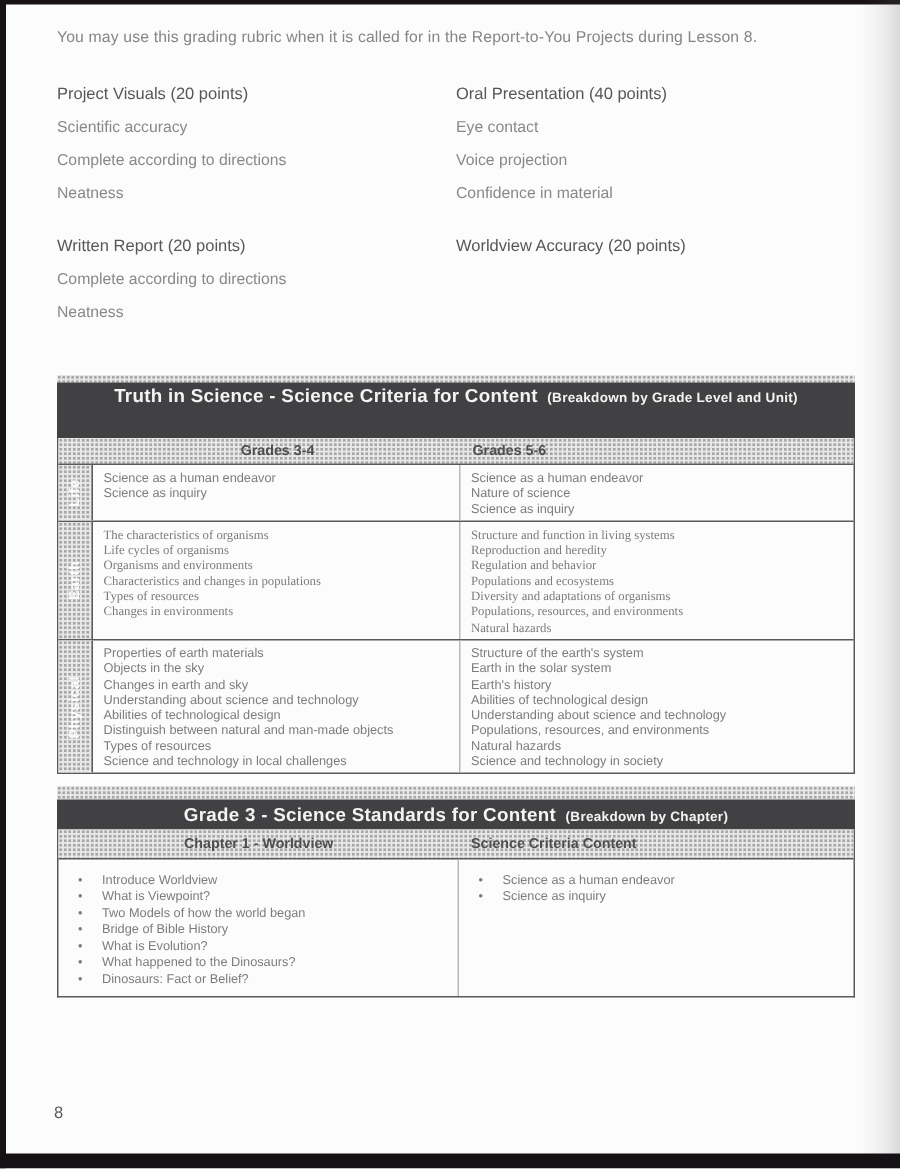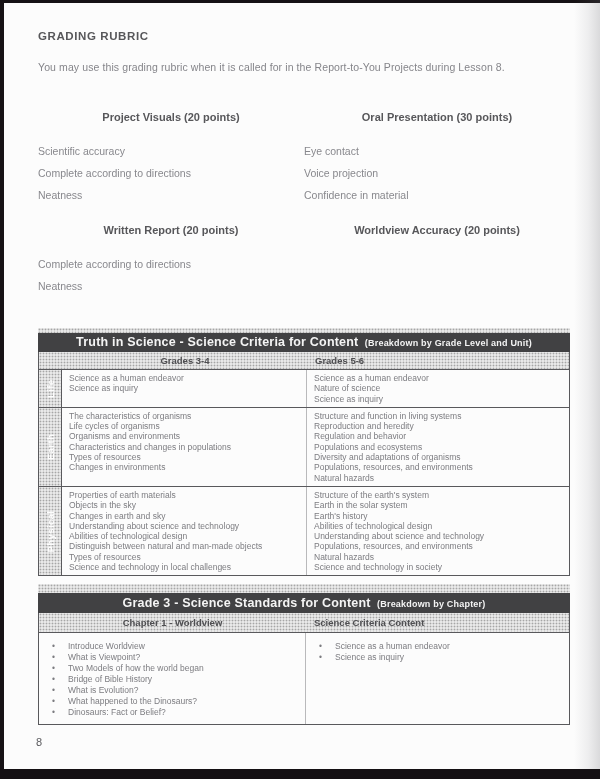--- a/index.html
+++ b/index.html
@@ -26,56 +26,56 @@
   }
   .intro {
     margin:19px 38px 0 38px;
     font-size:10.5px; color:#85858a; letter-spacing:0.1px;
   }
 
   
   .rubric { display:flex; margin:21px 30px 0 38px; }
   .rubric-col { width:272px; }
   .rub-sec { margin-bottom:13px; }
-  .rub-sec h2 { margin:12px; font-size:11px; font-weight:bold; color:#57575a; line-height:22px;text-align:center; }
+  .rub-sec h2 { margin:0; font-size:11px; font-weight:normal; color:#57575a; line-height:22px; }
   .rub-item { font-size:10.5px; color:#88888d; line-height:22px; }
 
   
   .sci-table { margin:18px 28px 0 38px; width:532px; }
   .halftone {
     background-color:#e8e8e8;
     background-image:radial-gradient(circle, #a6a6a6 0.9px, rgba(0,0,0,0) 1.05px);
     background-size:3px 3px;
   }
   .strip1 { height:5px; }
   .strip2 { height:9px; }
   .bar {
     background:#414143; color:#f4f4f4;
-    text-align:center; height:19px; line-height:19px;
+    text-align:center; height:37px; line-height:19px;
     font-size:12.5px; font-weight:bold; letter-spacing:0.2px;
     white-space:nowrap;
   }
   .bar .note { font-size:9px; font-weight:bold; }
   .tframe { border:1px solid #59595c; border-top:none; }
   .thead { display:flex; height:17px; align-items:center; }
   .th { font-size:9.5px; font-weight:bold; color:#4e4e51; }
   .th1 { width:268px; padding-left:24px; box-sizing:border-box;text-align:center; }
   .th2 { flex:1; padding-left:8px; }
   .trow { display:flex; border-top:1px solid #59595c; }
   .tlabel { width:22px; position:relative; border-right:1px solid #59595c; flex:none; }
   .tlabel span {
     position:absolute; inset:0; display:flex; align-items:center; justify-content:center;
     writing-mode:vertical-rl; transform:rotate(180deg);
     color:#fdfdfd; font-weight:bold; font-size:9.5px; letter-spacing:0.4px;
   }
   .tcell { font-size:8.5px; line-height:10.3px; color:#7c7c80; padding:3px 7px; box-sizing:border-box; }
   .tc1 { width:245px; border-right:1px solid #b9b9bb; flex:none; }
   .tc2 { flex:1; }
   .row-life .tcell     { min-height:29px; }
-  .row-earth .tcell    { min-height:67px; }
+  .row-earth .tcell    { min-height:67px;font-family:Liberation Serif, serif; }
   .row-physical .tcell { min-height:82px; }
 
   
   .t2 .th1 { width:267px; padding-left:0; }
   .t2 .tc1 { width:267px; }
   .t2 .tcell { padding:8px 7px 6px 7px; min-height:74px; }
   .bullet-item { position:relative; padding-left:22px; line-height:10.9px; }
   .bullet-item::before { content:"\2022"; position:absolute; left:6px; }
 
   .page-number { position:absolute; left:36px; top:736px; font-size:11px; color:#5a5a5e; }
@@ -83,21 +83,20 @@
 </head>
 <body>
 
 <div class="scan-top"></div>
 <div class="scan-left"></div>
 <div class="scan-right"></div>
 <div class="scan-bottom"></div>
 
 <div class="page">
 
-  <h1 class="doc-title">GRADING RUBRIC</h1>
   <p class="intro">You may use this grading rubric when it is called for in the Report-to-You Projects during Lesson 8.</p>
 
   <div class="rubric">
     <div class="rubric-col">
       <div class="rub-sec">
         <h2>Project Visuals (20 points)</h2>
         <div>
             <div class="rub-item">Scientific accuracy</div>
             <div class="rub-item">Complete according to directions</div>
             <div class="rub-item">Neatness</div>
@@ -106,21 +105,21 @@
       <div class="rub-sec">
         <h2>Written Report (20 points)</h2>
         <div>
             <div class="rub-item">Complete according to directions</div>
             <div class="rub-item">Neatness</div>
           </div>
       </div>
     </div>
     <div class="rubric-col">
       <div class="rub-sec">
-        <h2>Oral Presentation (30 points)</h2>
+        <h2>Oral Presentation (40 points)</h2>
         <div>
             <div class="rub-item">Eye contact</div>
             <div class="rub-item">Voice projection</div>
             <div class="rub-item">Confidence in material</div>
           </div>
       </div>
       <div class="rub-sec">
         <h2>Worldview Accuracy (20 points)</h2>
       </div>
     </div>

